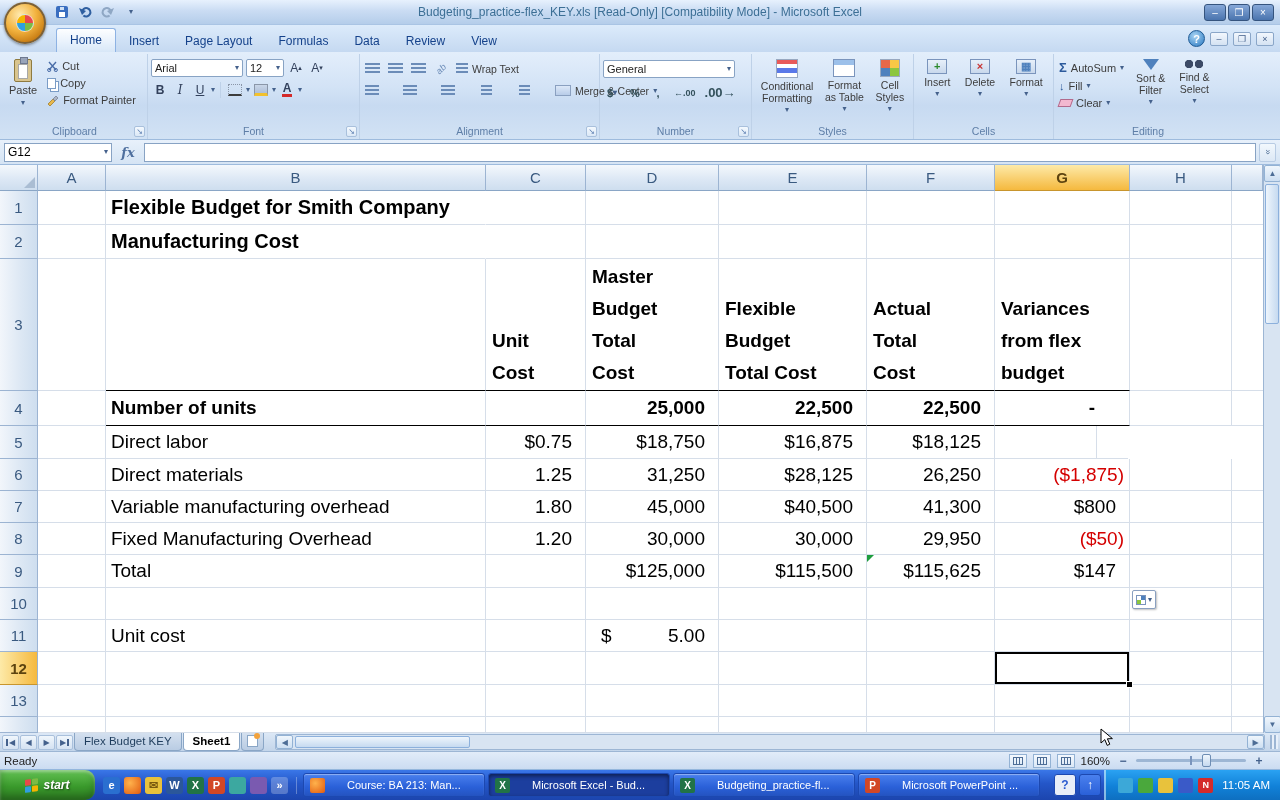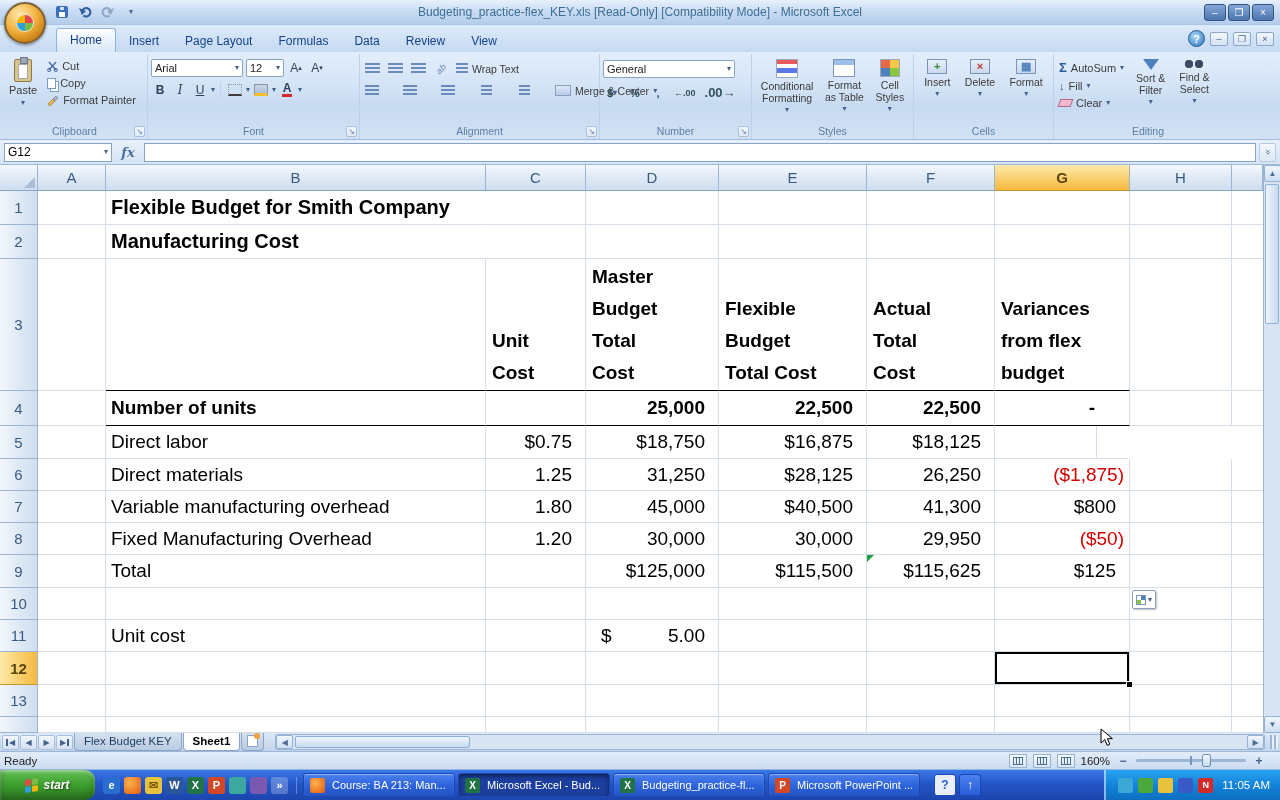--- a/index.html
+++ b/index.html
@@ -135,21 +135,21 @@
 
 
 .taskbar{height:30px;background:linear-gradient(#3a77e8,#2456c8 45%,#1c45ae);display:flex;align-items:center}
 .startbtn{height:30px;width:95px;background:linear-gradient(#64c254,#3a9a2c 55%,#2e7f22);border-radius:0 10px 10px 0;display:flex;align-items:center;justify-content:center;gap:5px;box-shadow:inset 0 -4px 8px rgba(0,0,0,.25), inset 0 2px 3px rgba(255,255,255,.4)}
 .startlabel{color:#fff;font-weight:bold;font-style:italic;font-size:12px;text-shadow:1px 1px 2px rgba(0,0,0,.5)}
 .flag{display:grid;grid-template-columns:6px 6px;grid-auto-rows:6px;gap:1px;transform:skewY(-8deg)}
 .flag span{border-radius:1px}
 .ql{display:flex;align-items:center;gap:4px;padding:0 8px;border-right:1px solid rgba(255,255,255,.3)}
 .qlicon{width:17px;height:17px;border-radius:3px;display:flex;align-items:center;justify-content:center;font-size:11px;font-weight:bold;color:#fff}
 .taskbtns{display:flex;align-items:center;gap:3px;padding-left:6px}
-.taskbtn{width:152px;height:24px;border-radius:3px;background:linear-gradient(#4a80ee,#2a60d8 60%,#2453c0);border:1px solid #1c48b0;display:flex;align-items:center;gap:7px;padding:0 6px;color:#fff;font-size:11px;white-space:nowrap;overflow:hidden;box-shadow:inset 0 1px 1px rgba(255,255,255,.4)}
+.taskbtn{width:182px;height:24px;border-radius:3px;background:linear-gradient(#4a80ee,#2a60d8 60%,#2453c0);border:1px solid #1c48b0;display:flex;align-items:center;gap:22px;padding:0 6px;color:#fff;font-size:11px;white-space:nowrap;overflow:hidden;box-shadow:inset 0 1px 1px rgba(255,255,255,.4)}
 .taskbtn.active{background:#1c3e9e;box-shadow:inset 0 2px 4px rgba(0,0,0,.5)}
 .tbicon{width:15px;height:15px;flex:none;border-radius:2px;display:flex;align-items:center;justify-content:center;font-size:10px;font-weight:bold;color:#fff}
 .minibtns{display:flex;gap:3px;margin-left:14px}
 .minibtn{width:22px;height:22px;border-radius:3px;border:1px solid #1c48b0;display:flex;align-items:center;justify-content:center;font-size:12px;font-weight:bold}
 .tray{margin-left:auto;height:30px;display:flex;align-items:center;gap:5px;background:linear-gradient(#2aa2f2,#1181d8 55%,#0e6fc0);padding:0 10px 0 12px;border-left:2px solid rgba(255,255,255,.5)}
 .trayicon{width:15px;height:15px;border-radius:2px;display:flex;align-items:center;justify-content:center;font-size:9px;font-weight:bold;color:#fff}
 .clock{color:#fff;font-size:11.5px;padding-left:4px;white-space:nowrap}
 
 
 .cursor{position:absolute;left:1100px;top:728px;z-index:99;pointer-events:none}
@@ -571,21 +571,21 @@
         <div class="rh">9</div>
         <div class="c w-a"></div>
         <div class="c w-b lbl">Total</div>
         <div class="c w-c"></div>
         <div class="c w-d num">$125,000</div>
         <div class="c w-e num">$115,500</div>
         <div class="c w-f num relcell">
           <span class="err-tri"></span>
           <span>$115,625</span>
         </div>
-        <div class="c w-g num">$125</div>
+        <div class="c w-g num">$147</div>
         <div class="c w-h"></div>
         <div class="c w-x"></div>
       </div>
 
       <div class="row r32">
         <div class="rh">10</div>
         <div class="c w-a"></div>
         <div class="c w-b"></div>
         <div class="c w-c"></div>
         <div class="c w-d"></div>

